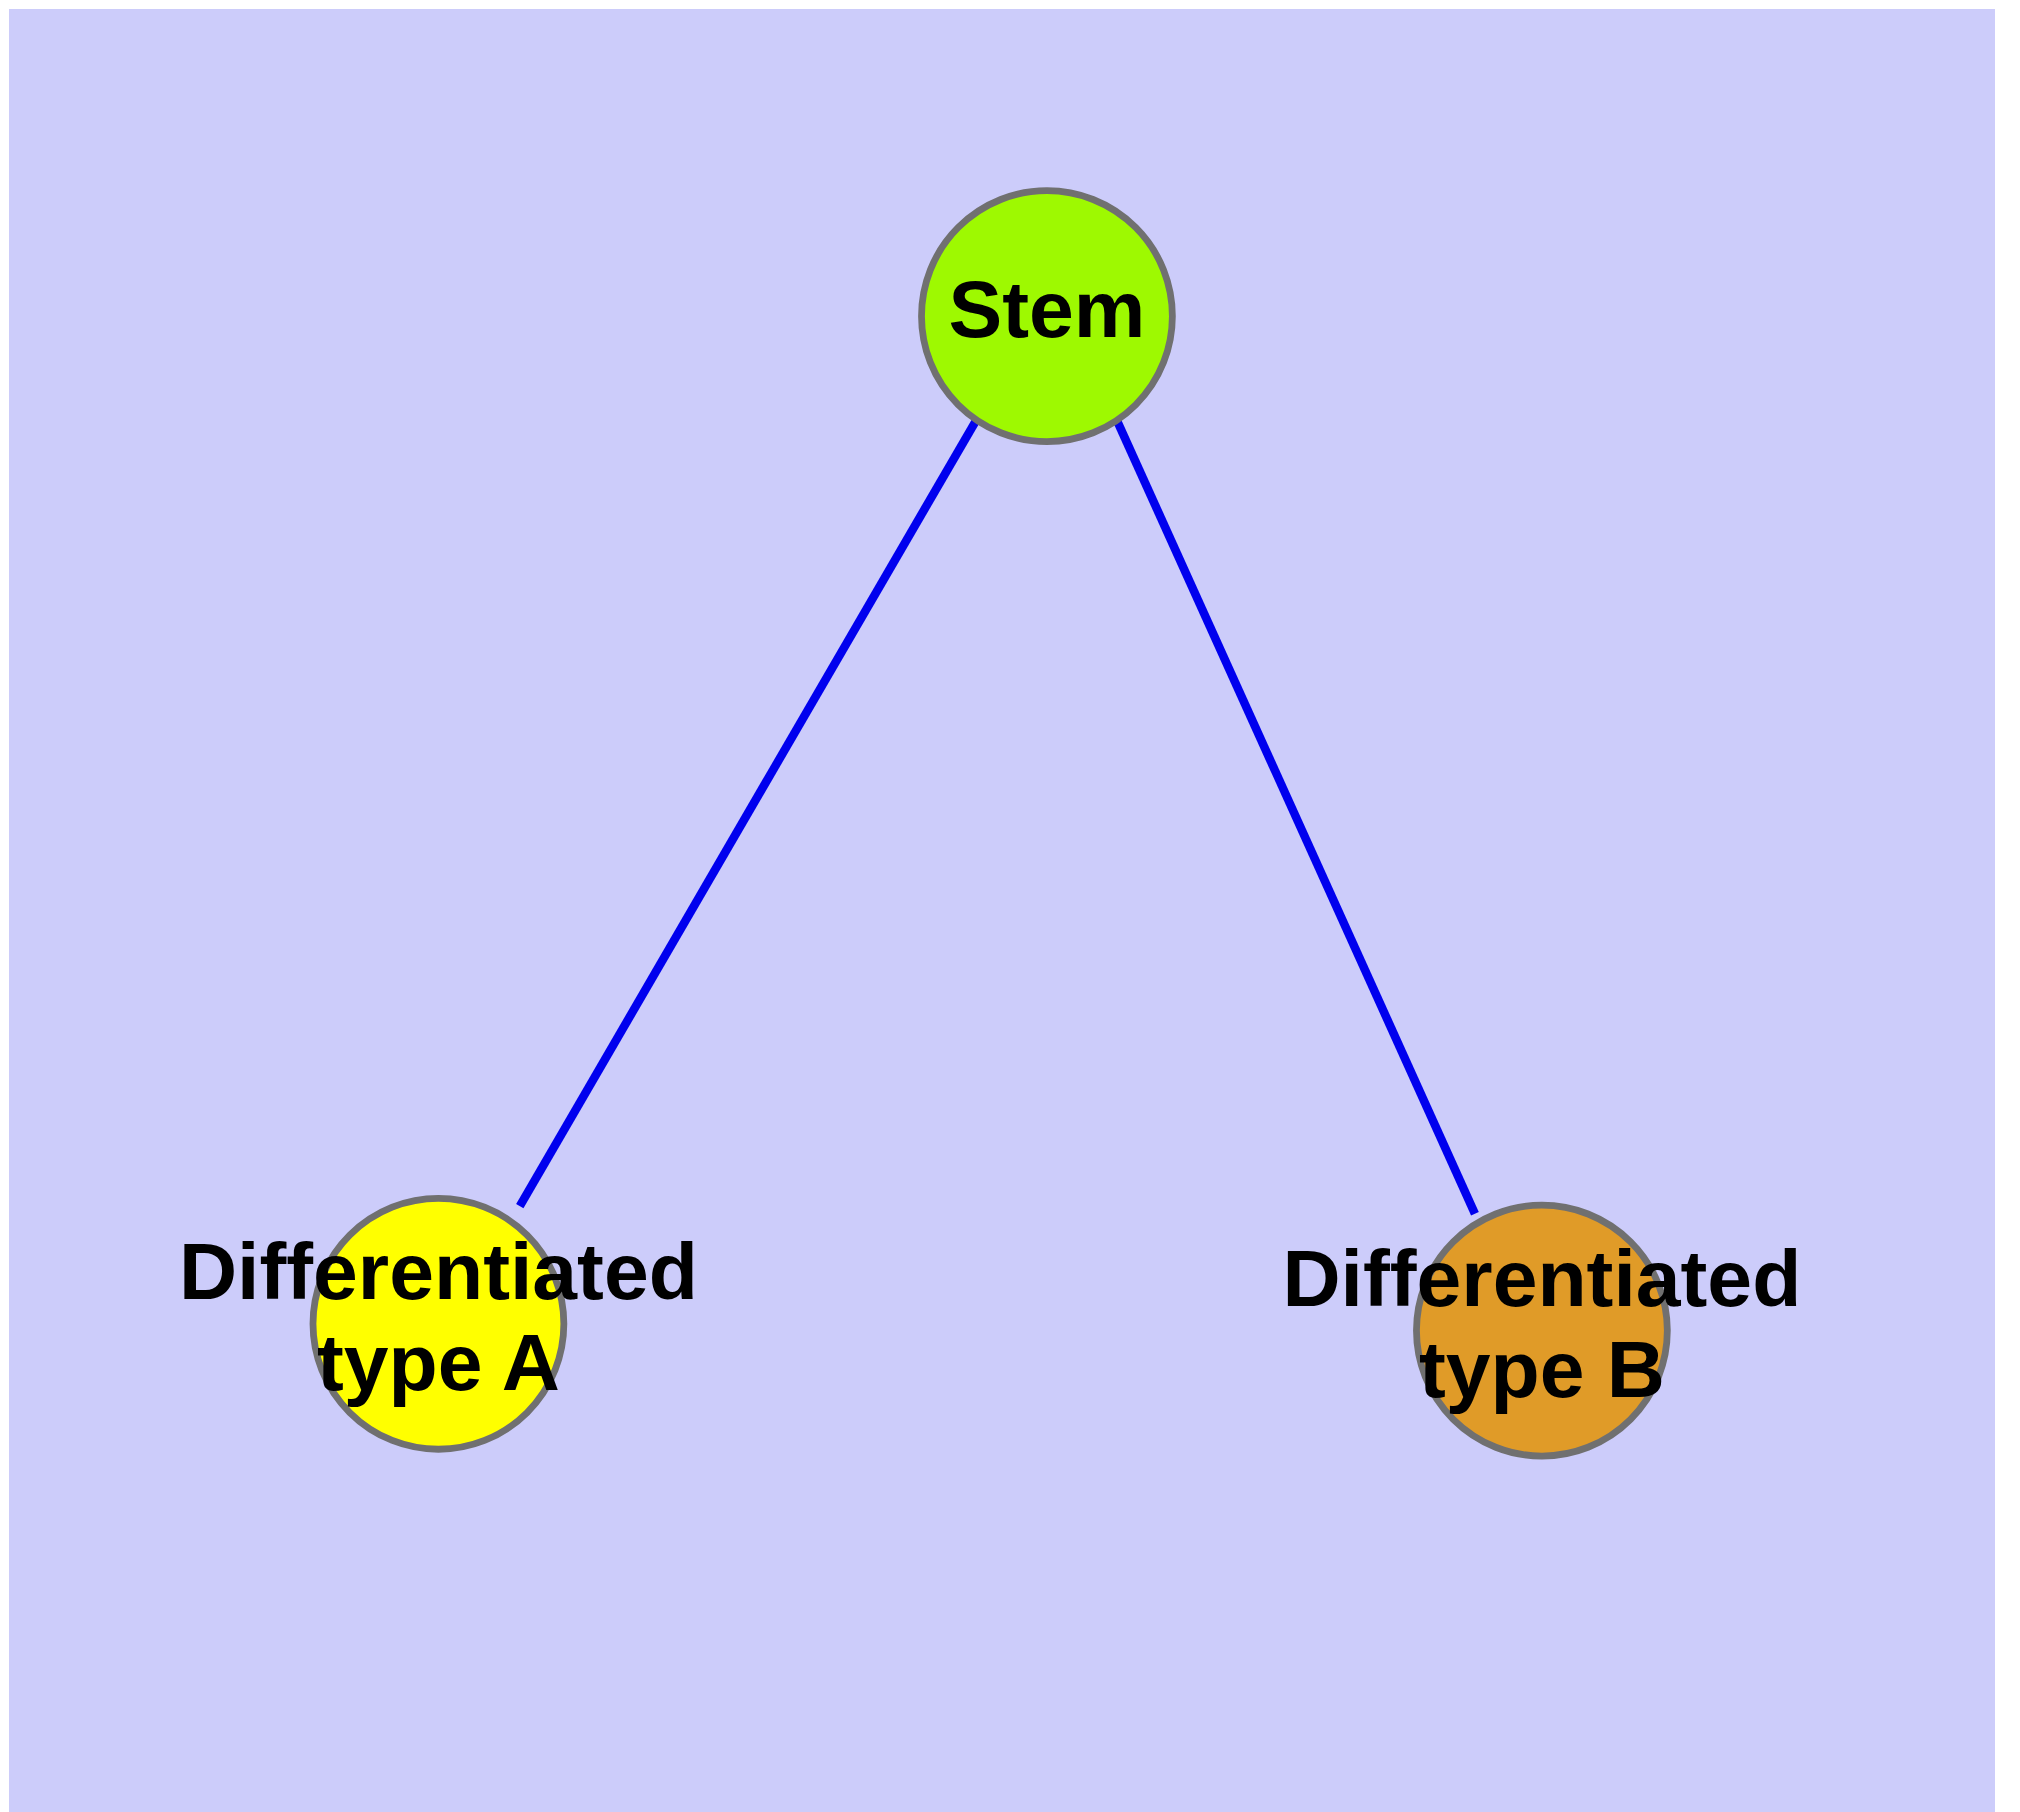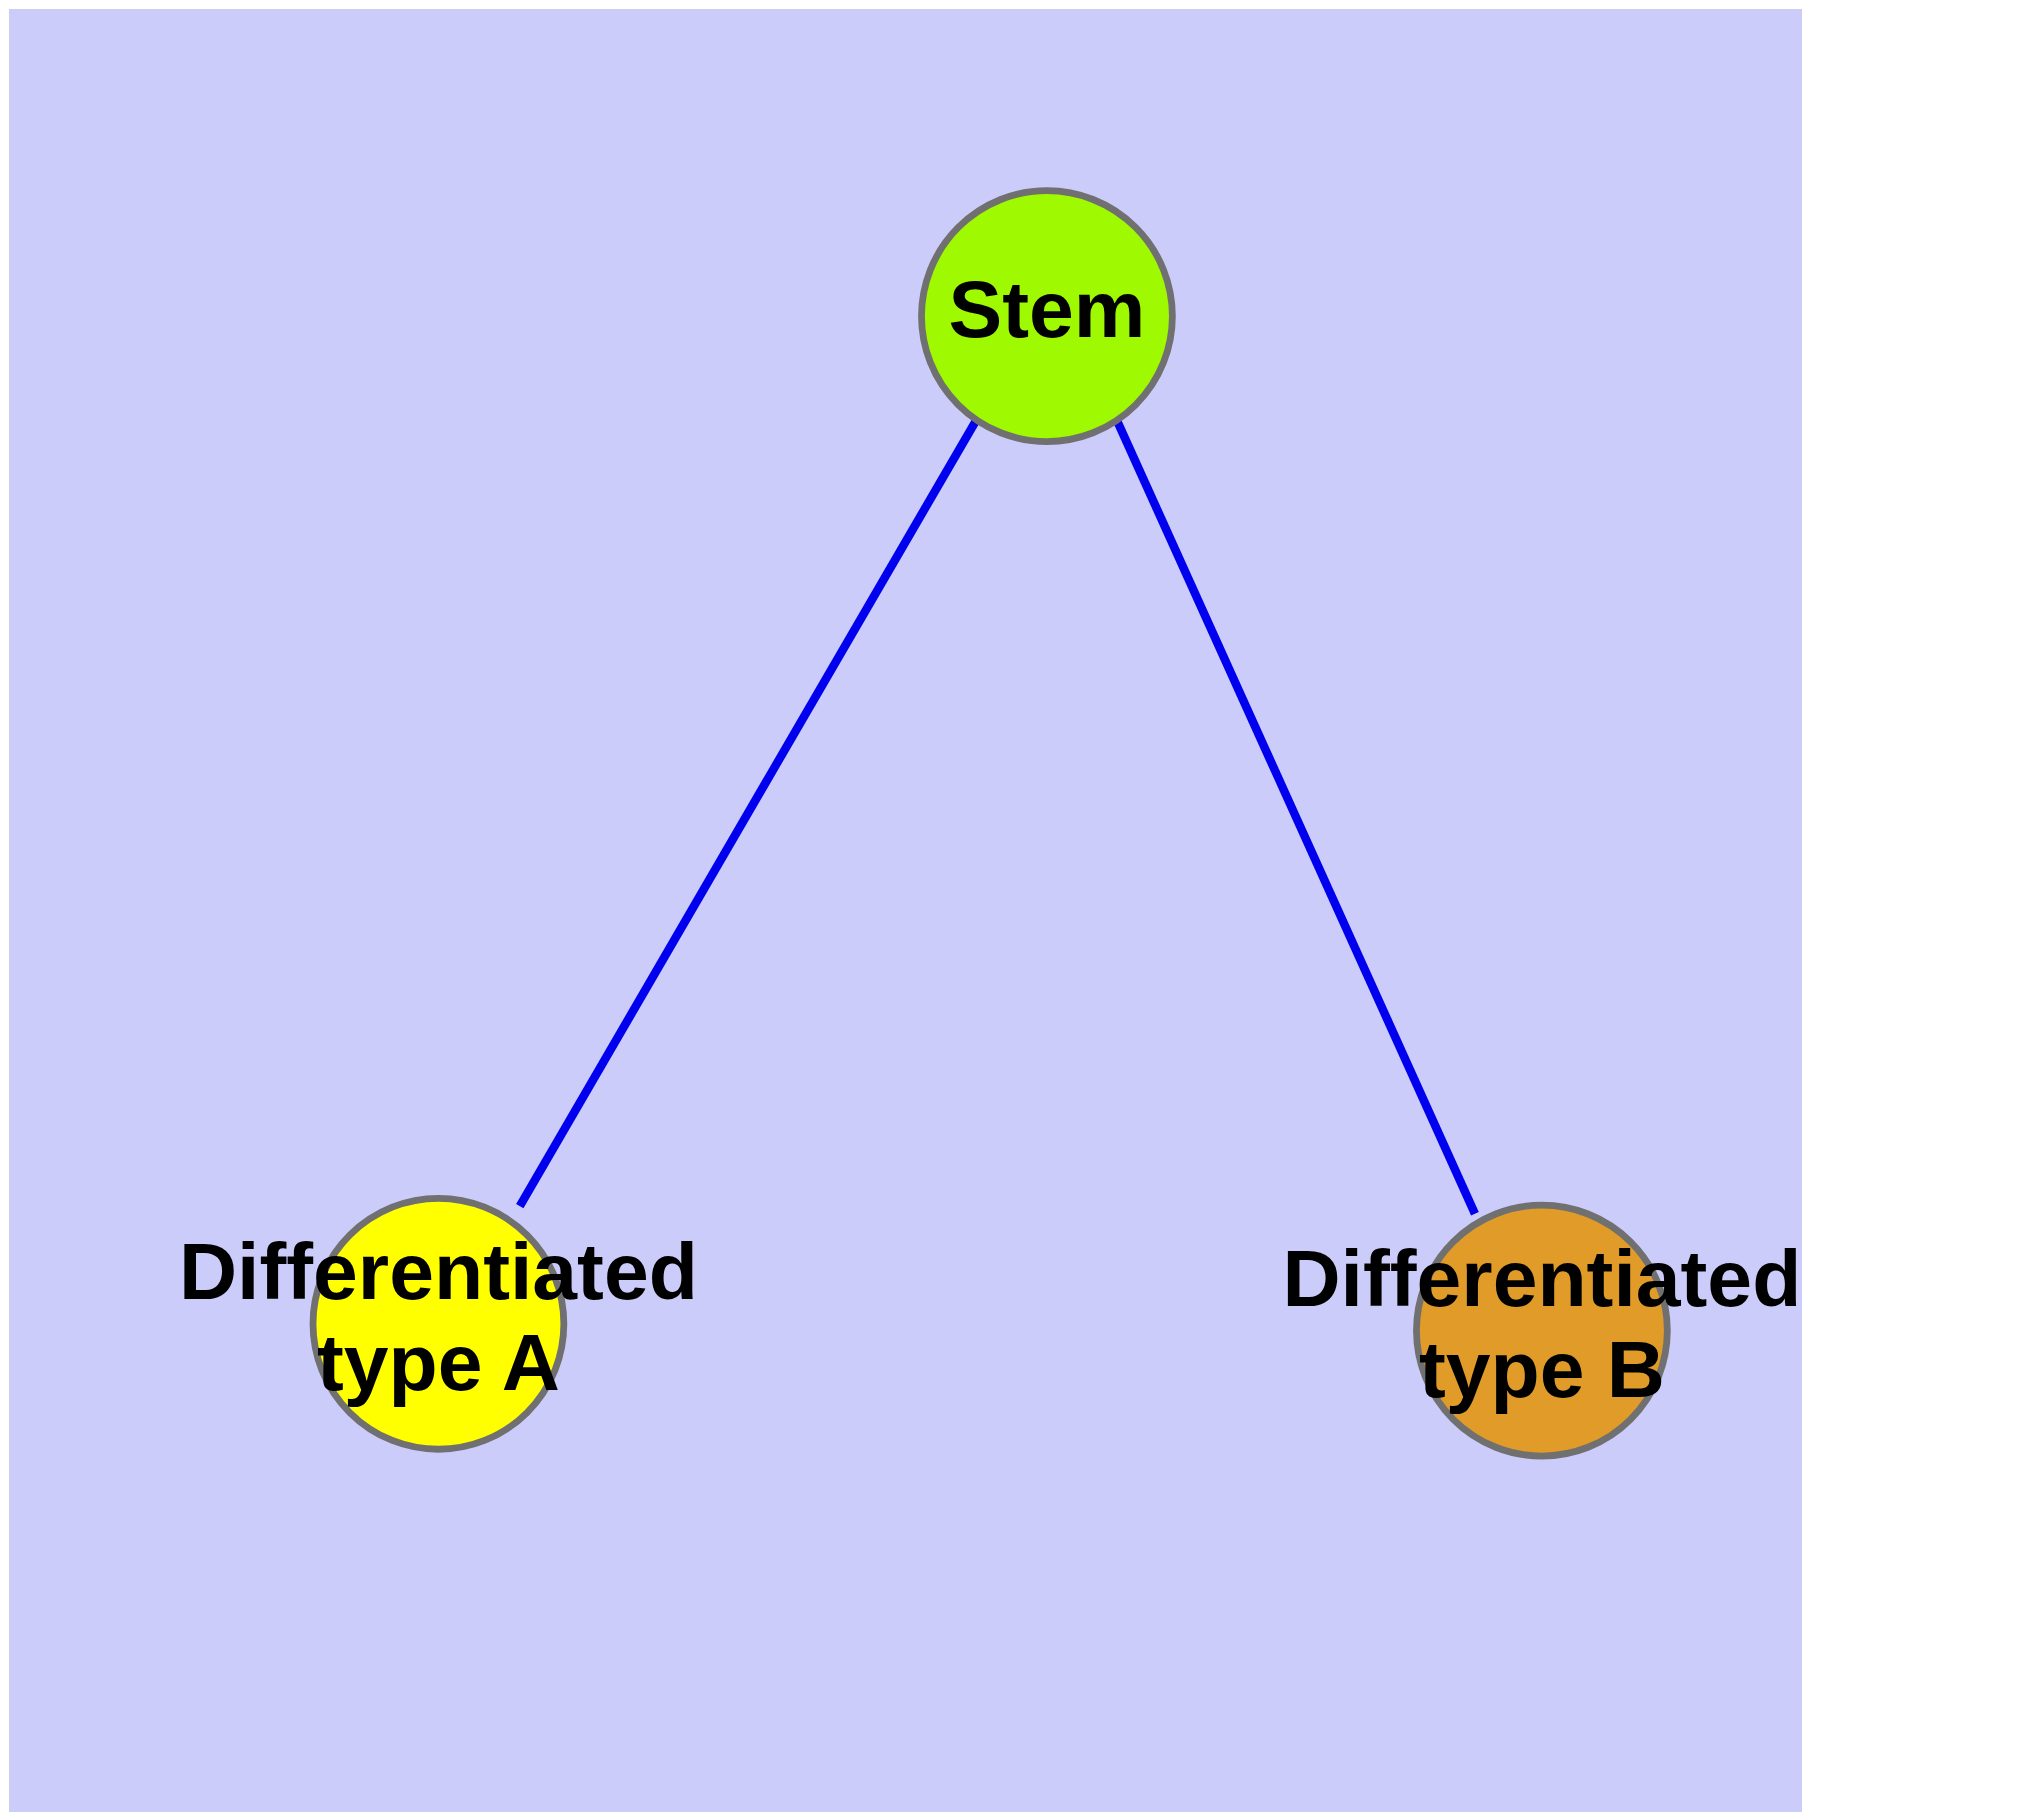--- a/index.html
+++ b/index.html
@@ -6,21 +6,21 @@
   html, body {
     margin: 0;
     padding: 0;
     background: #ffffff;
   }
   body {
     font-family: "Liberation Sans", sans-serif;
   }
   #canvas {
     position: relative;
-    width: 1802px;
+    width: 1995px;
     height: 1812px;
     overflow: hidden;
     background: #ffffff;
   }
   #plot-background {
     position: absolute;
     left: 8.5px;
     top: 8.5px;
     width: 2012px;
     height: 1804px;

